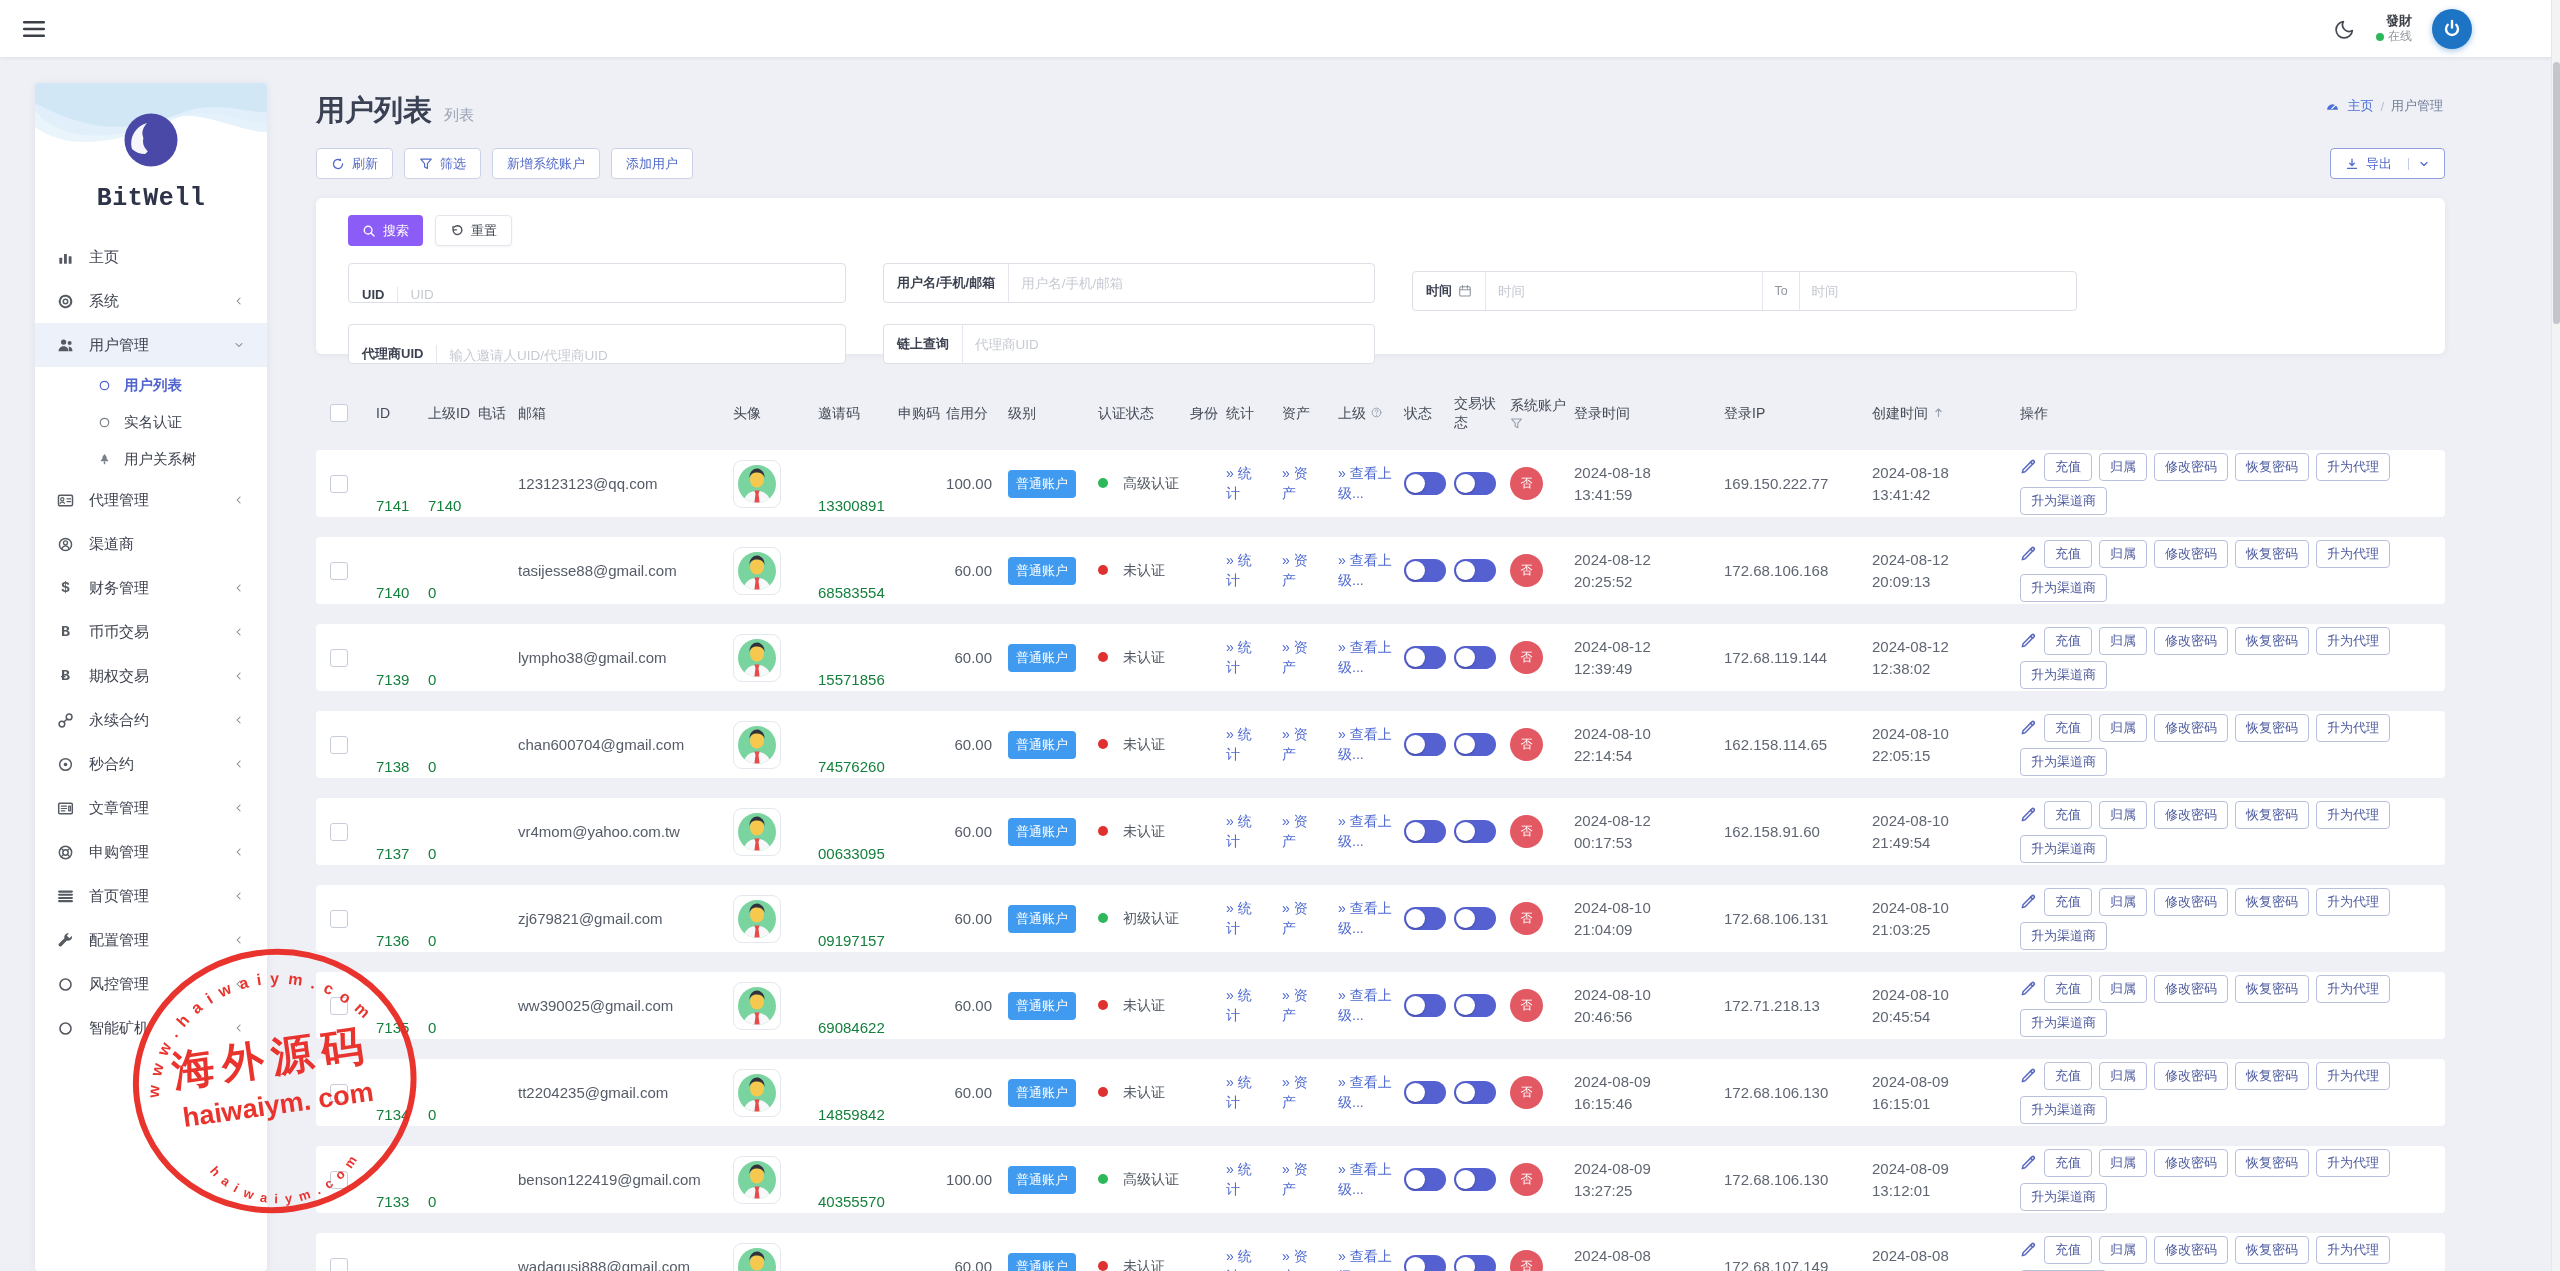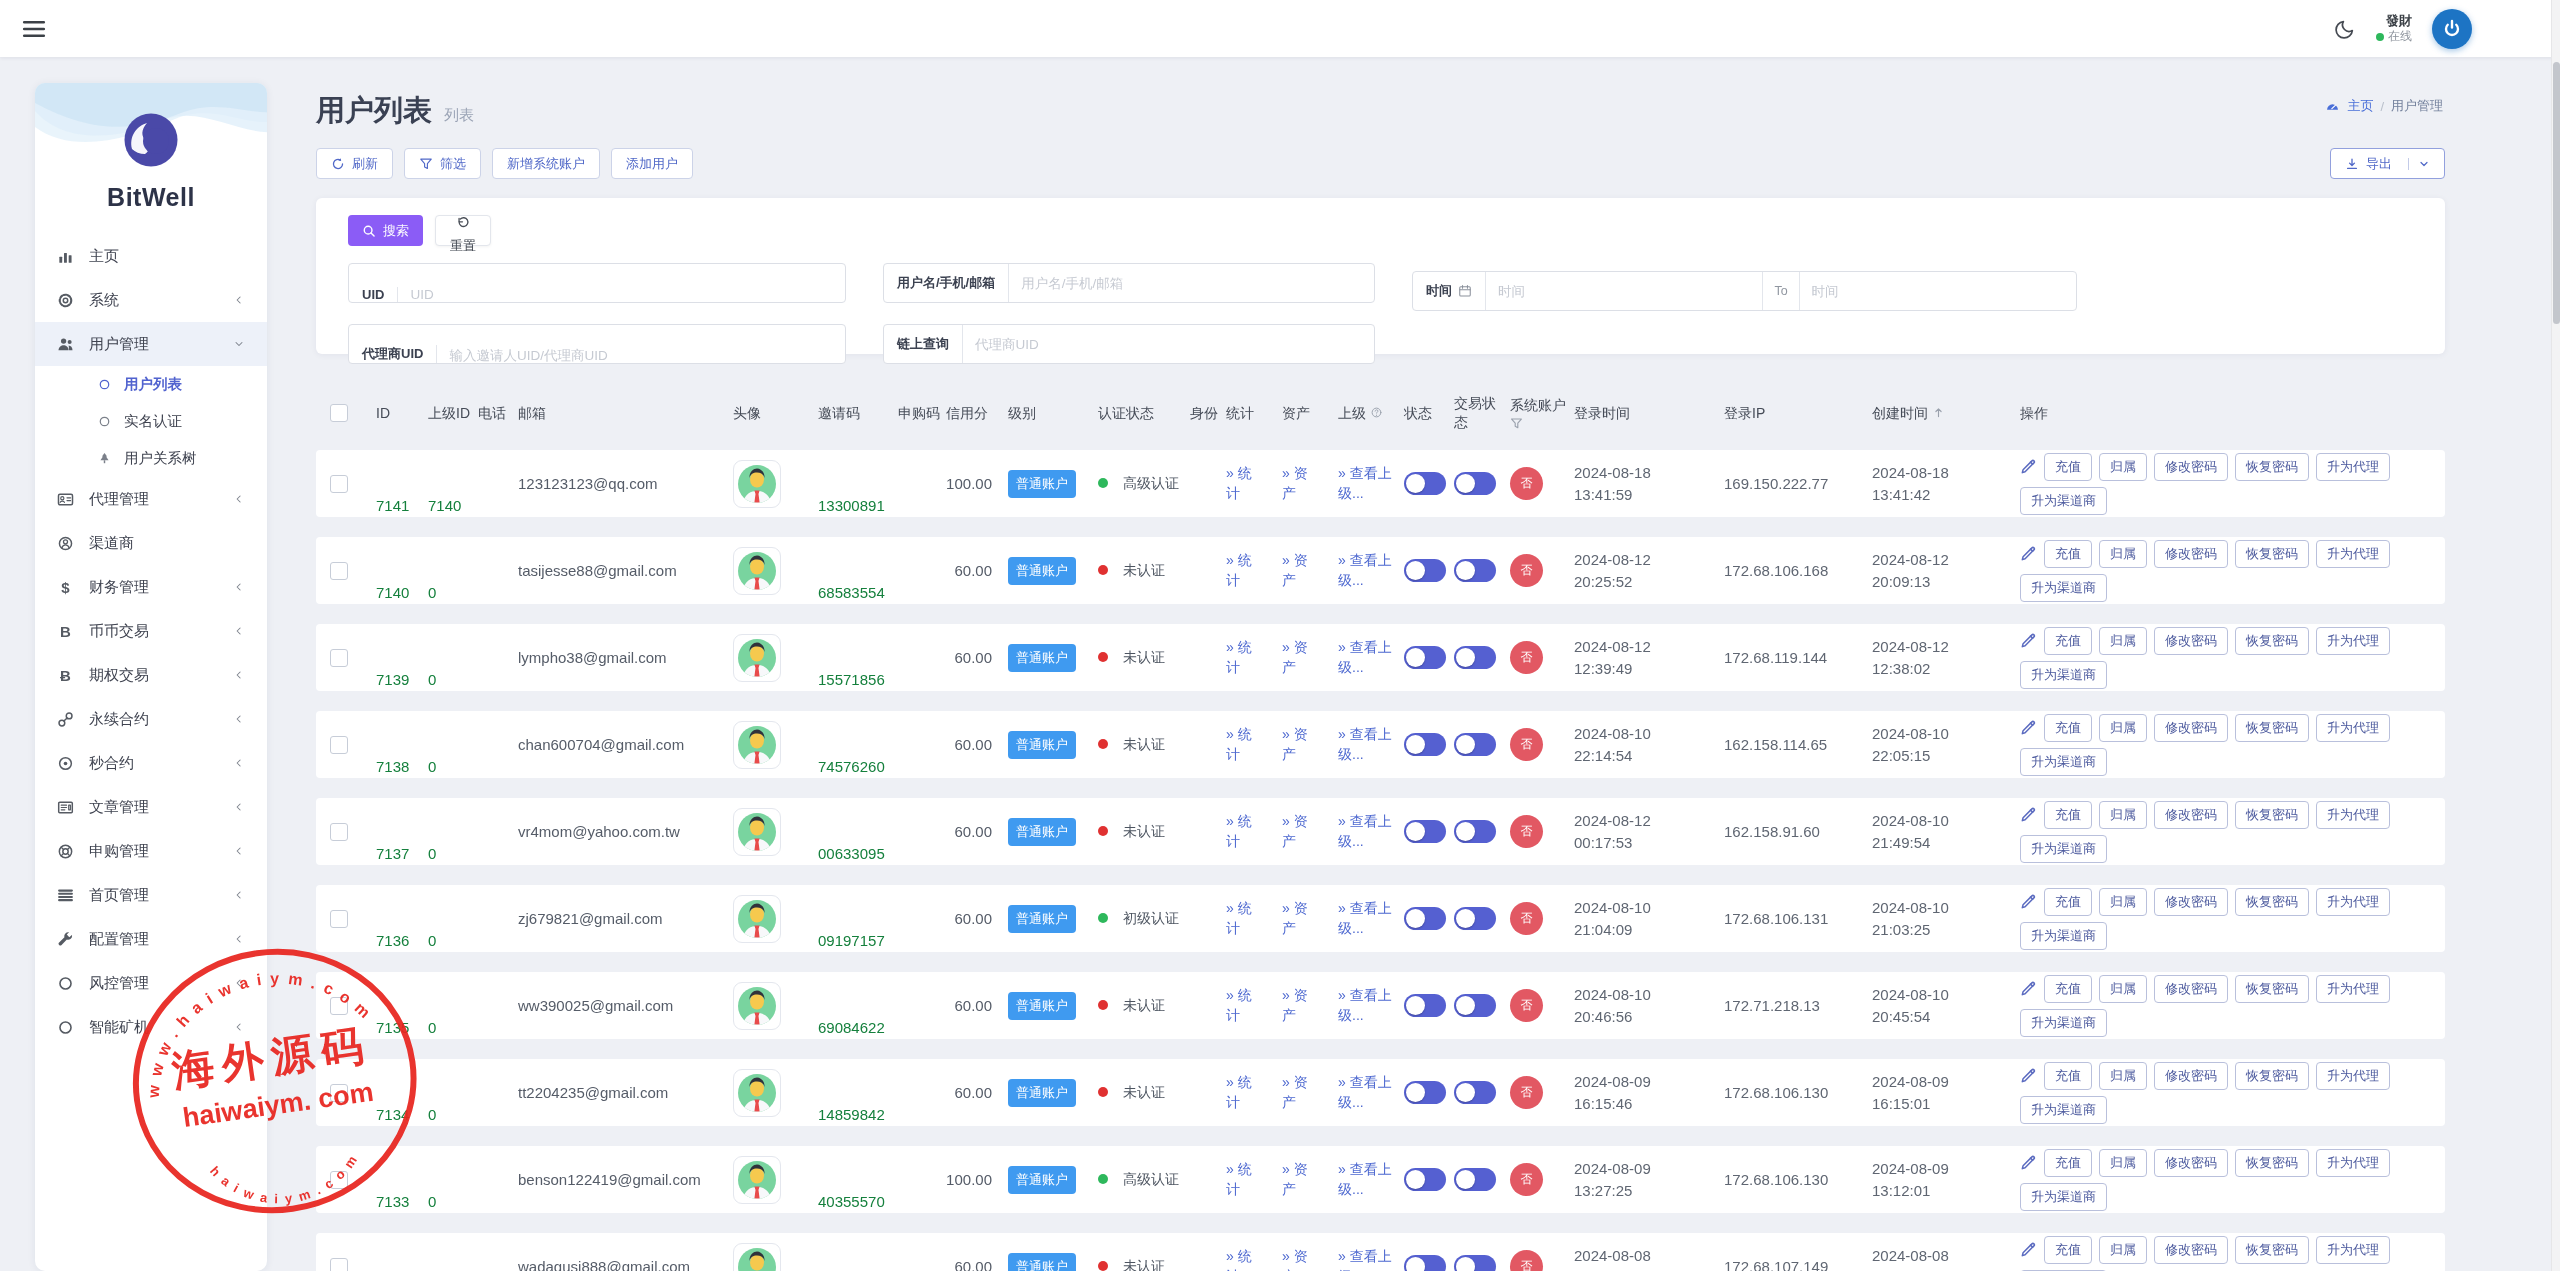--- a/index.html
+++ b/index.html
@@ -25,21 +25,21 @@
   .dot-g { width:8px; height:8px; border-radius:50%; background:#2eb85c; display:inline-block; }
   .uavatar { width:40px; height:40px; border-radius:50%; background:#1d74c4; display:flex; align-items:center; justify-content:center; color:#fff; box-shadow:0 2px 6px rgba(29,116,196,.4); }
   .uavatar .ic { width:20px; height:20px; color:#fff; }
 
   
   .scrollbar { position:absolute; right:0; top:0; width:9px; height:1271px; background:#f3f3f4; border-left:1px solid #e6e6e8; z-index:120; }
   .scroll-thumb { position:absolute; left:1px; top:62px; width:7px; height:262px; border-radius:4px; background:#c3c6cc; }
 
   
   .sidebar { position:absolute; left:35px; top:83px; width:232px; height:1188px; background:#fff;
-             border-radius:10px; box-shadow:0 1px 8px rgba(30,40,90,.07); overflow:hidden; z-index:10; }
+             border-radius:4px; box-shadow:0 1px 8px rgba(30,40,90,.07); overflow:hidden; z-index:10;font-family:Liberation Mono, monospace; }
   .wave { position:absolute; left:0; top:0; width:258px; height:92px; }
   .logo-wrap { position:relative; margin-top:28px; display:flex; flex-direction:column; align-items:center; gap:10px; }
   .brand { font-size:25px; font-weight:bold; color:#2d3348; letter-spacing:.5px; }
   .menu { margin-top:22px; }
   .sitem { height:44px; display:flex; align-items:center; gap:15px; padding:0 22px; cursor:pointer; }
   .sitem.sactive { background:#edf1f9; }
   .slabel { font-size:15px; color:#3f4350; }
   .schild { height:37px; display:flex; align-items:center; gap:13px; padding:0 22px 0 63px; cursor:pointer; }
   .schild .ic { width:13px; height:13px; color:#7b808a; }
   .schild .slabel { font-size:14.5px; }
@@ -66,21 +66,21 @@
   .export-chev { border-left:1px solid #c3cbe8; margin-left:9px; padding-left:9px; display:flex; align-items:center; }
   .export-chev .ic { width:12px; height:12px; }
 
   .card { background:#fff; border-radius:6px; box-shadow:0 1px 6px rgba(30,40,90,.06); }
   .filter-card { margin-top:19px; height:156px; }
   .fbtns { display:flex; gap:12px; padding:17px 0 4px 32px; }
   .btn-primary { background:#8b5cf6; color:#fff; border:none; border-radius:4px; height:31px; padding:0 14px;
                  font-size:13px; display:flex; align-items:center; gap:7px; cursor:pointer; }
   .btn-primary .ic { width:14px; height:14px; color:#fff; }
   .btn-plain { background:#fff; color:#3d434d; border:1px solid #e3e6ec; box-shadow:0 1px 3px rgba(0,0,0,.05);
-               border-radius:4px; height:31px; padding:0 14px; font-size:13px; display:flex; align-items:center; gap:7px; cursor:pointer;flex-direction:column; }
+               border-radius:4px; height:31px; padding:0 14px; font-size:13px; display:flex; align-items:center; gap:7px; cursor:pointer; }
   .btn-plain .ic { width:14px; height:14px; color:#4a4f58; }
   .frow { display:flex; gap:37px; margin:13px 0 0 32px; }
   .fgroup { border:1px solid #dcdfe6; border-radius:4px; height:40px; display:flex; align-items:stretch; background:#fff; }
   .flabel { display:flex; align-items:center; gap:6px; padding:0 13px; font-size:13px; font-weight:700; color:#3b4150;
             border-right:1px solid #e3e6ec; white-space:nowrap; }
   .flabel .ic { width:14px; height:14px; color:#8b919c; }
   .fgroup input { border:none; outline:none; flex:1; min-width:0; padding:0 12px; font-size:13.5px; color:#3c424c;
                   font-family:"Liberation Sans","DejaVu Sans",sans-serif; background:transparent; }
   .fgroup input::placeholder { color:#c6cad2; }
   .to-sep { display:flex; align-items:center; padding:0 11px; font-size:12.5px; color:#9096a0;

